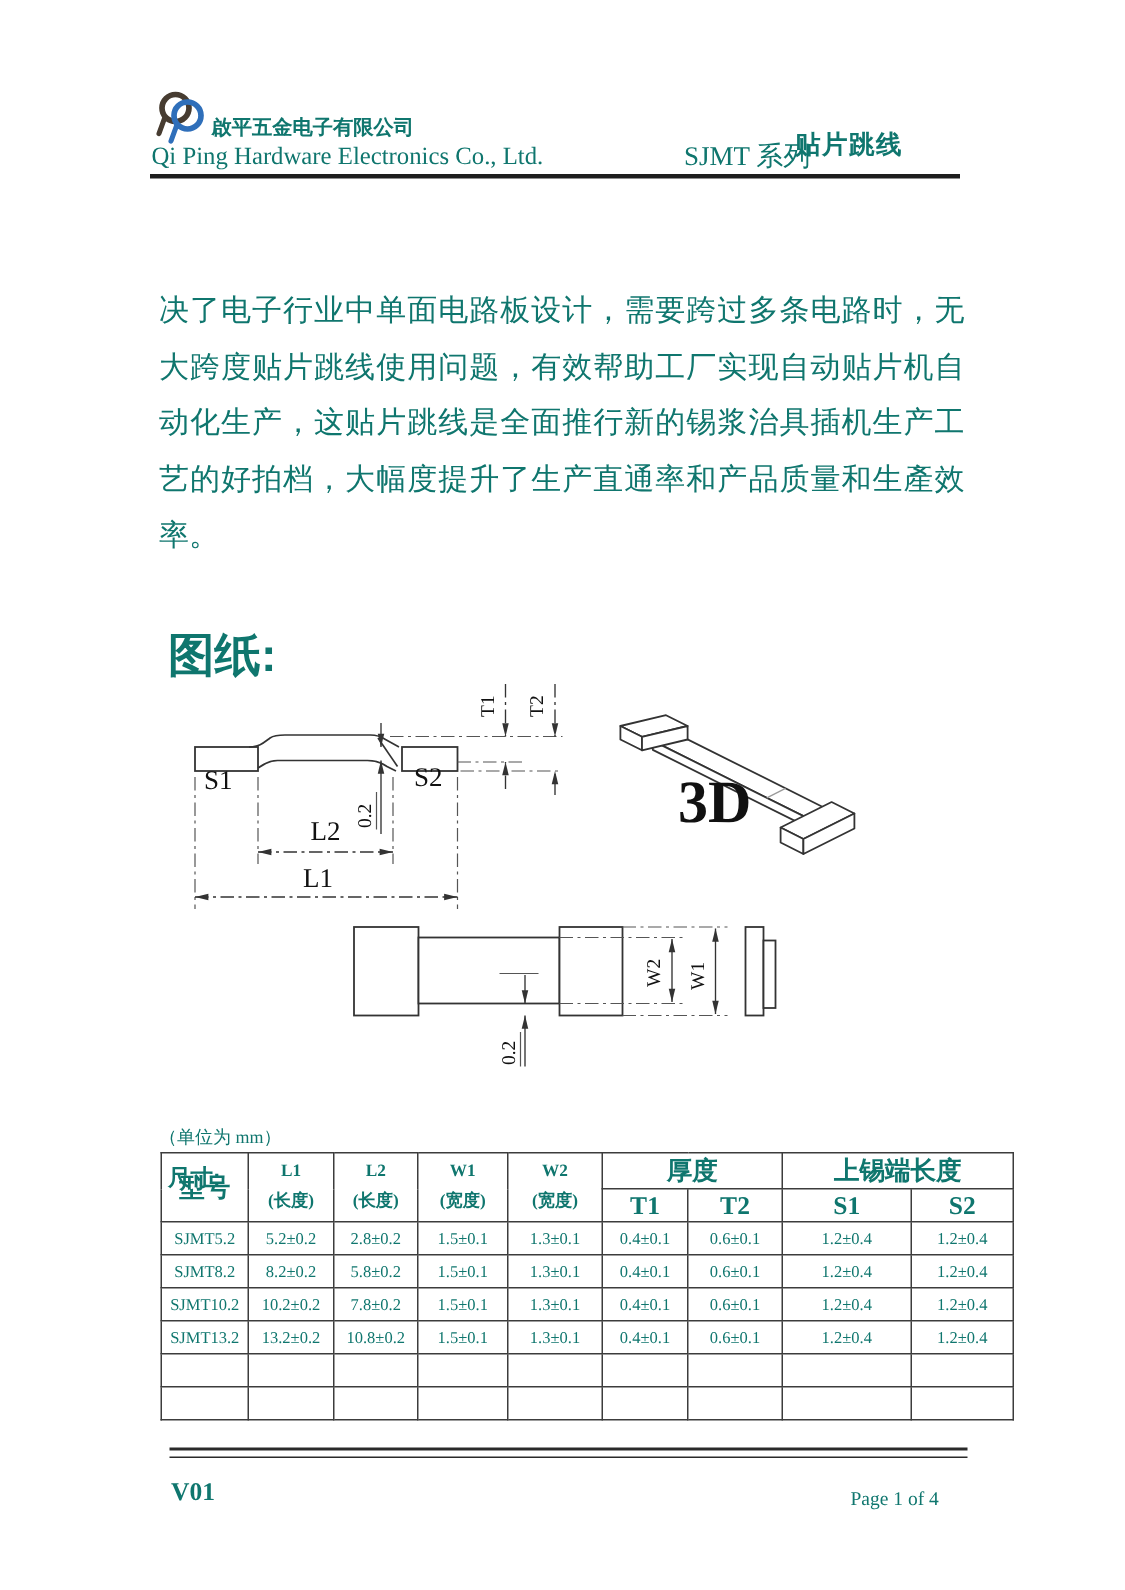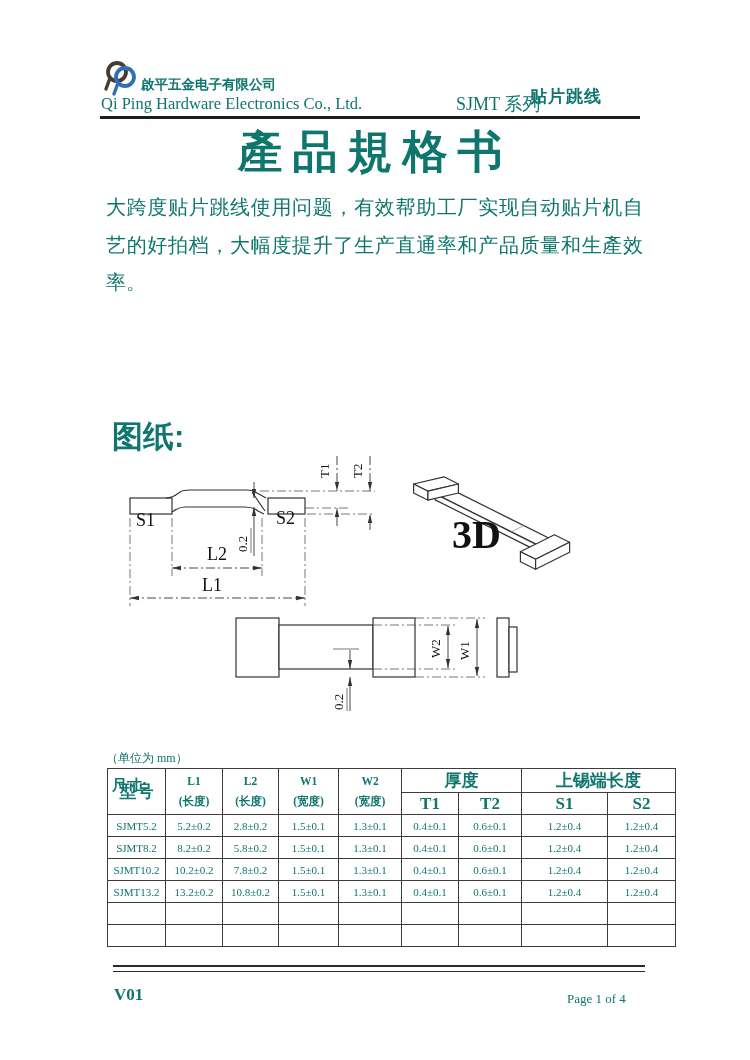--- a/index.html
+++ b/index.html
@@ -54,24 +54,25 @@
     <line x1="10" y1="21" x2="6" y2="32" stroke-width="3.4" stroke-linecap="round" stroke="#473c31"></line>
     <circle cx="25" cy="20" r="9" fill="none" stroke-width="3.8" stroke="#2f6fba"></circle>
     <line x1="18" y1="26" x2="14" y2="37" stroke-width="3.4" stroke-linecap="round" stroke="#2f6fba"></line>
   </svg>
   <div class="abs company-cn">啟平五金电子有限公司</div>
   <div class="abs company-en">Qi Ping Hardware Electronics Co., Ltd.</div>
   <div class="abs series">SJMT 系列</div>
   <div class="abs product">贴片跳线</div>
   <div class="abs header-rule"></div>
 
-  <div class="abs doc-title">產品規格书</div>
 
   <div class="abs intro">
+    <div class="intro-line">决了电子行业中单面电路板设计，需要跨过多条电路时，无</div>
     <div class="intro-line">大跨度贴片跳线使用问题，有效帮助工厂实现自动贴片机自</div>
+    <div class="intro-line">动化生产，这贴片跳线是全面推行新的锡浆治具插机生产工</div>
     <div class="intro-line">艺的好拍档，大幅度提升了生产直通率和产品质量和生產效</div>
     <div class="intro-line last">率。</div>
   </div>
 
   <div class="abs drawing-heading">图纸:</div>
 
   <svg class="abs drawing" width="580" height="285" viewBox="0 0 580 285">
     <defs>
       <marker id="arw" viewBox="0 0 10 6" refX="9.5" refY="3" markerWidth="11" markerHeight="7" orient="auto-start-reverse">
         <path d="M0.5,0.8 L9.5,3 L0.5,5.2 Z" fill="#333"></path>

